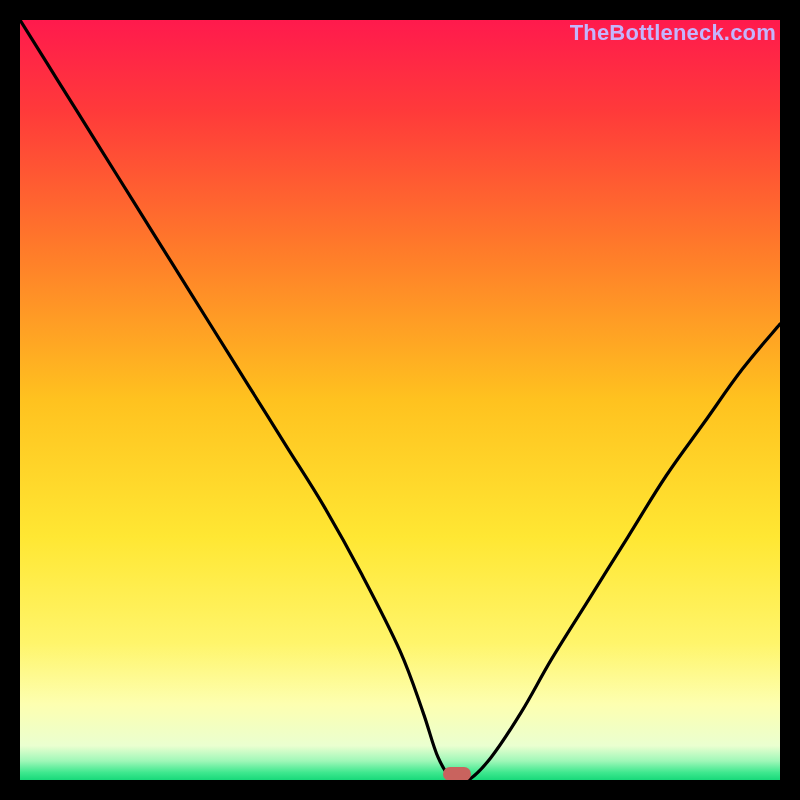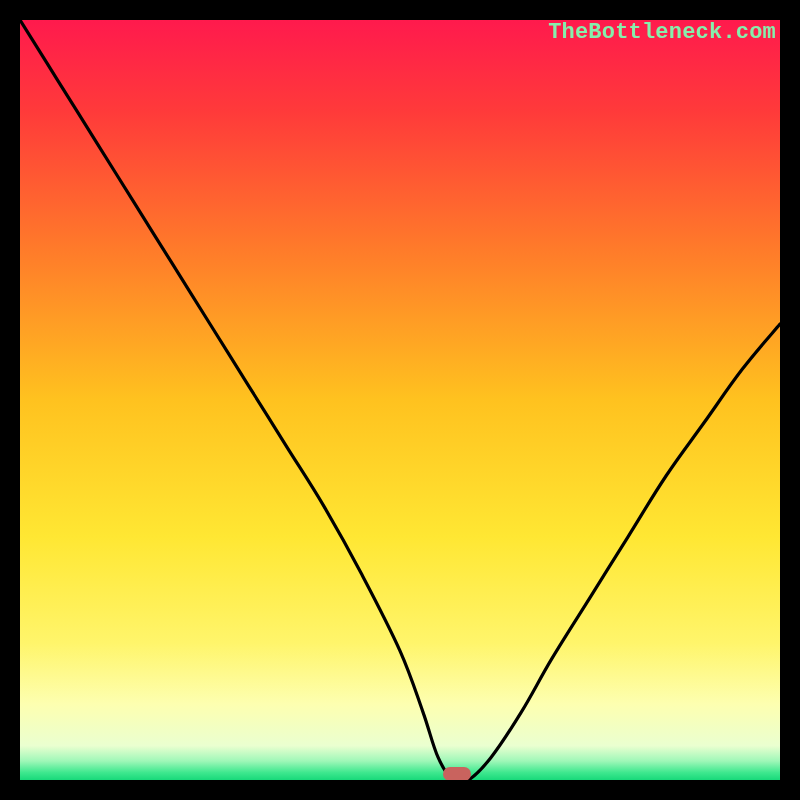--- a/index.html
+++ b/index.html
@@ -19,24 +19,24 @@
     overflow: hidden;
   }
   .gradient-bg {
     position: absolute;
     inset: 0;
   }
   .watermark {
     position: absolute;
     top: 0px;
     right: 4px;
-    font-family: Liberation Mono, monospace;
+    font-family: Liberation Sans, sans-serif;
     font-size: 22px;
     font-weight: 600;
-    color: #86efac;
+    color: #c4b5fd;
     letter-spacing: 0.2px;
   }
   svg.curve {
     position: absolute;
     inset: 0;
     width: 100%;
     height: 100%;
   }
   .marker {
     position: absolute;

